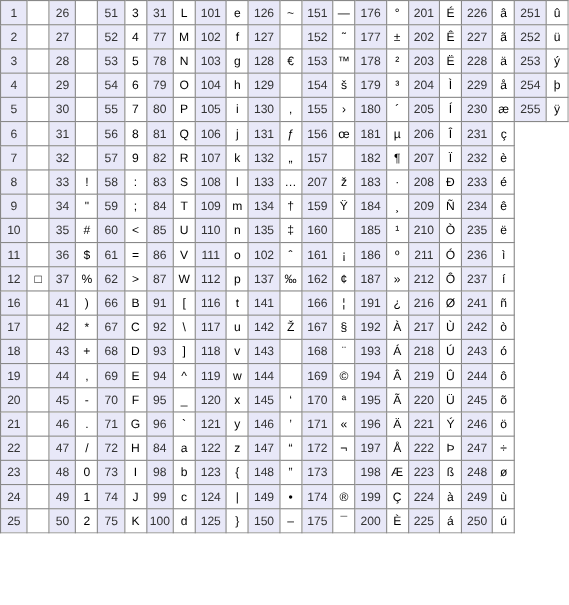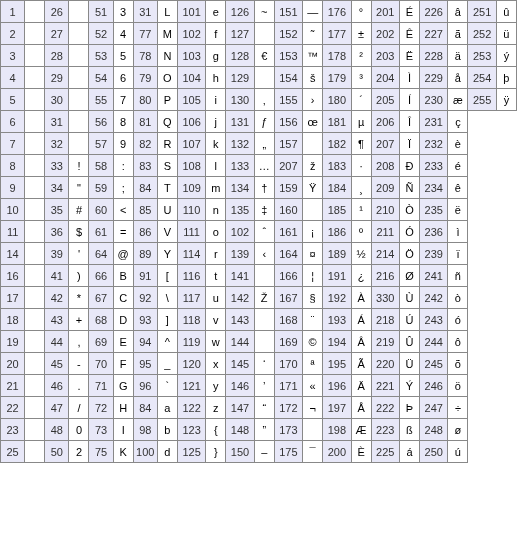--- a/index.html
+++ b/index.html
@@ -260,40 +260,40 @@
         <td class="n2">161</td>
         <td class="c">¡</td>
         <td class="n2">186</td>
         <td class="c">º</td>
         <td class="n2">211</td>
         <td class="c">Ó</td>
         <td class="n2">236</td>
         <td class="c">ì</td>
       </tr>
       <tr>
-        <td class="n">14</td>
-        <td class="c"></td>
-        <td class="n">39</td>
-        <td class="c">'</td>
-        <td class="n">64</td>
-        <td class="c">@</td>
-        <td class="n">89</td>
-        <td class="c">Y</td>
-        <td class="n2">114</td>
-        <td class="c">r</td>
-        <td class="n2">139</td>
-        <td class="c">‹</td>
-        <td class="n2">164</td>
-        <td class="c">¤</td>
-        <td class="n2">189</td>
-        <td class="c">½</td>
-        <td class="n2">214</td>
-        <td class="c">Ö</td>
-        <td class="n2">239</td>
-        <td class="c">ï</td>
+        <td class="n">12</td>
+        <td class="c">□</td>
+        <td class="n">37</td>
+        <td class="c">%</td>
+        <td class="n">62</td>
+        <td class="c">&gt;</td>
+        <td class="n">87</td>
+        <td class="c">W</td>
+        <td class="n2">112</td>
+        <td class="c">p</td>
+        <td class="n2">137</td>
+        <td class="c">‰</td>
+        <td class="n2">162</td>
+        <td class="c">¢</td>
+        <td class="n2">187</td>
+        <td class="c">»</td>
+        <td class="n2">212</td>
+        <td class="c">Ô</td>
+        <td class="n2">237</td>
+        <td class="c">í</td>
       </tr>
       <tr>
         <td class="n">16</td>
         <td class="c"></td>
         <td class="n">41</td>
         <td class="c">)</td>
         <td class="n">66</td>
         <td class="c">B</td>
         <td class="n">91</td>
         <td class="c">[</td>
@@ -320,21 +320,21 @@
         <td class="n">92</td>
         <td class="c">\</td>
         <td class="n2">117</td>
         <td class="c">u</td>
         <td class="n2">142</td>
         <td class="c">Ž</td>
         <td class="n2">167</td>
         <td class="c">§</td>
         <td class="n2">192</td>
         <td class="c">À</td>
-        <td class="n2">330</td>
+        <td class="n2">217</td>
         <td class="c">Ù</td>
         <td class="n2">242</td>
         <td class="c">ò</td>
       </tr>
       <tr>
         <td class="n">18</td>
         <td class="c"></td>
         <td class="n">43</td>
         <td class="c">+</td>
         <td class="n">68</td>
@@ -458,20 +458,42 @@
         <td class="n2">173</td>
         <td class="c"></td>
         <td class="n2">198</td>
         <td class="c">Æ</td>
         <td class="n2">223</td>
         <td class="c">ß</td>
         <td class="n2">248</td>
         <td class="c">ø</td>
       </tr>
       <tr>
+        <td class="n">24</td>
+        <td class="c"></td>
+        <td class="n">49</td>
+        <td class="c">1</td>
+        <td class="n">74</td>
+        <td class="c">J</td>
+        <td class="n">99</td>
+        <td class="c">c</td>
+        <td class="n2">124</td>
+        <td class="c">|</td>
+        <td class="n2">149</td>
+        <td class="c">•</td>
+        <td class="n2">174</td>
+        <td class="c">®</td>
+        <td class="n2">199</td>
+        <td class="c">Ç</td>
+        <td class="n2">224</td>
+        <td class="c">à</td>
+        <td class="n2">249</td>
+        <td class="c">ù</td>
+      </tr>
+      <tr>
         <td class="n">25</td>
         <td class="c"></td>
         <td class="n">50</td>
         <td class="c">2</td>
         <td class="n">75</td>
         <td class="c">K</td>
         <td class="n">100</td>
         <td class="c">d</td>
         <td class="n2">125</td>
         <td class="c">}</td>

